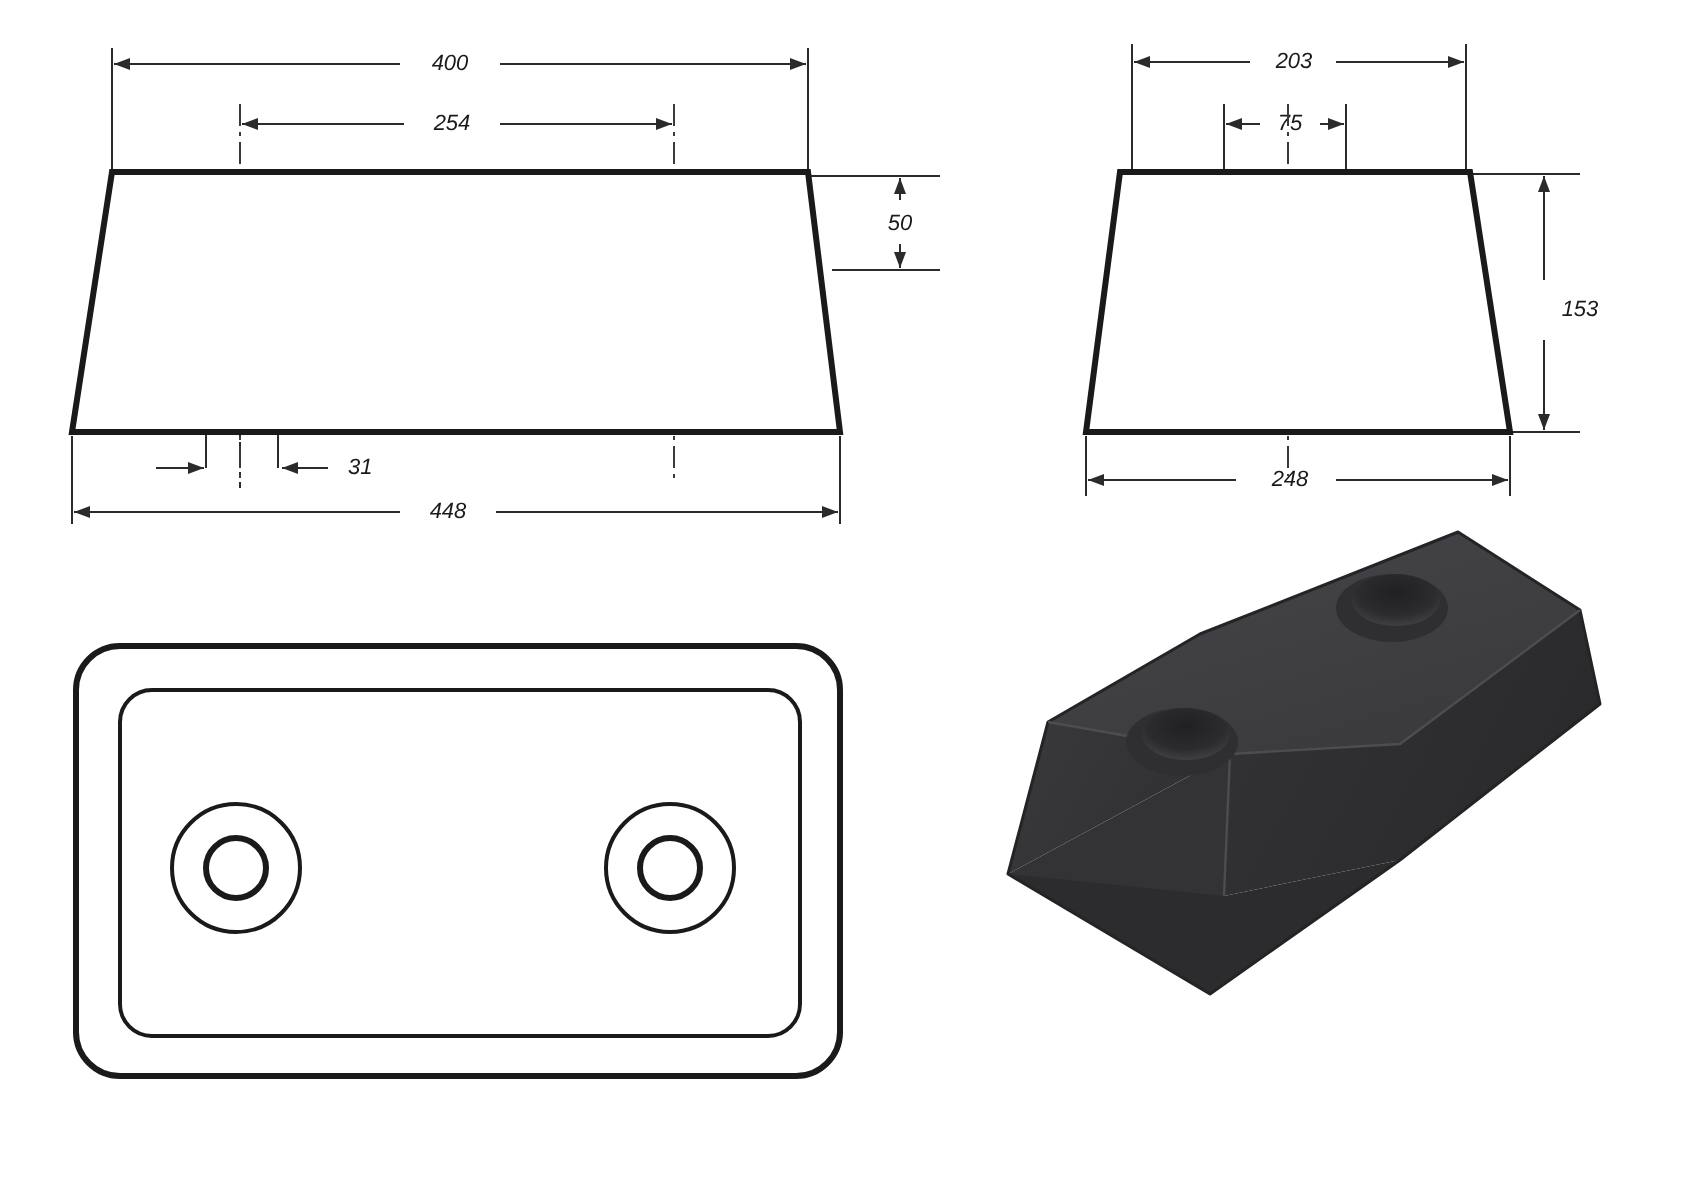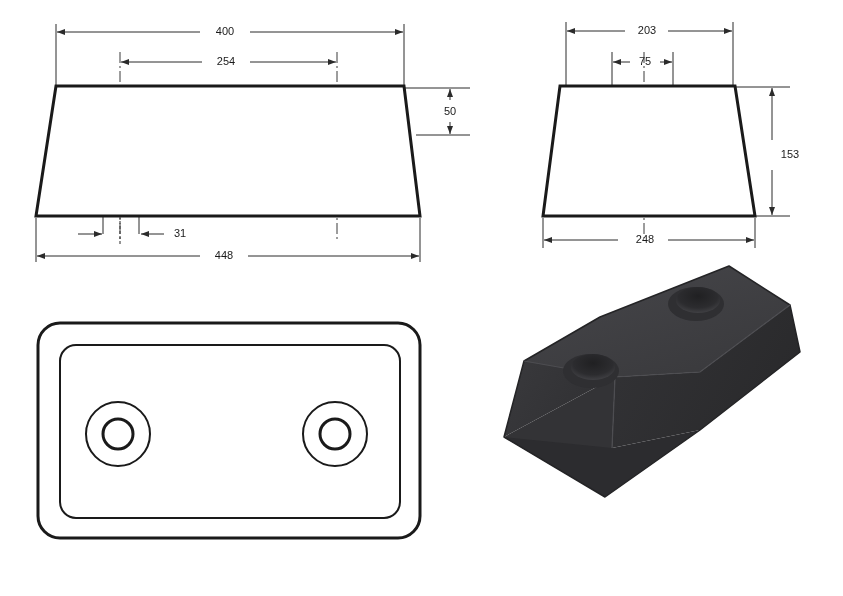--- a/index.html
+++ b/index.html
@@ -11,20 +11,21 @@
     width: 843px;
     height: 596px;
     font-family: "Liberation Sans", sans-serif;
     overflow: hidden;
     position: relative;
   }
   #drawing-root {
     position: relative;
     width: 843px;
     height: 596px;
+    font-style: italic;
   }
   svg.sheet {
     position: absolute;
     top: 0;
     left: 0;
     width: 843px;
     height: 596px;
     display: block;
   }
   text.dim-label {

